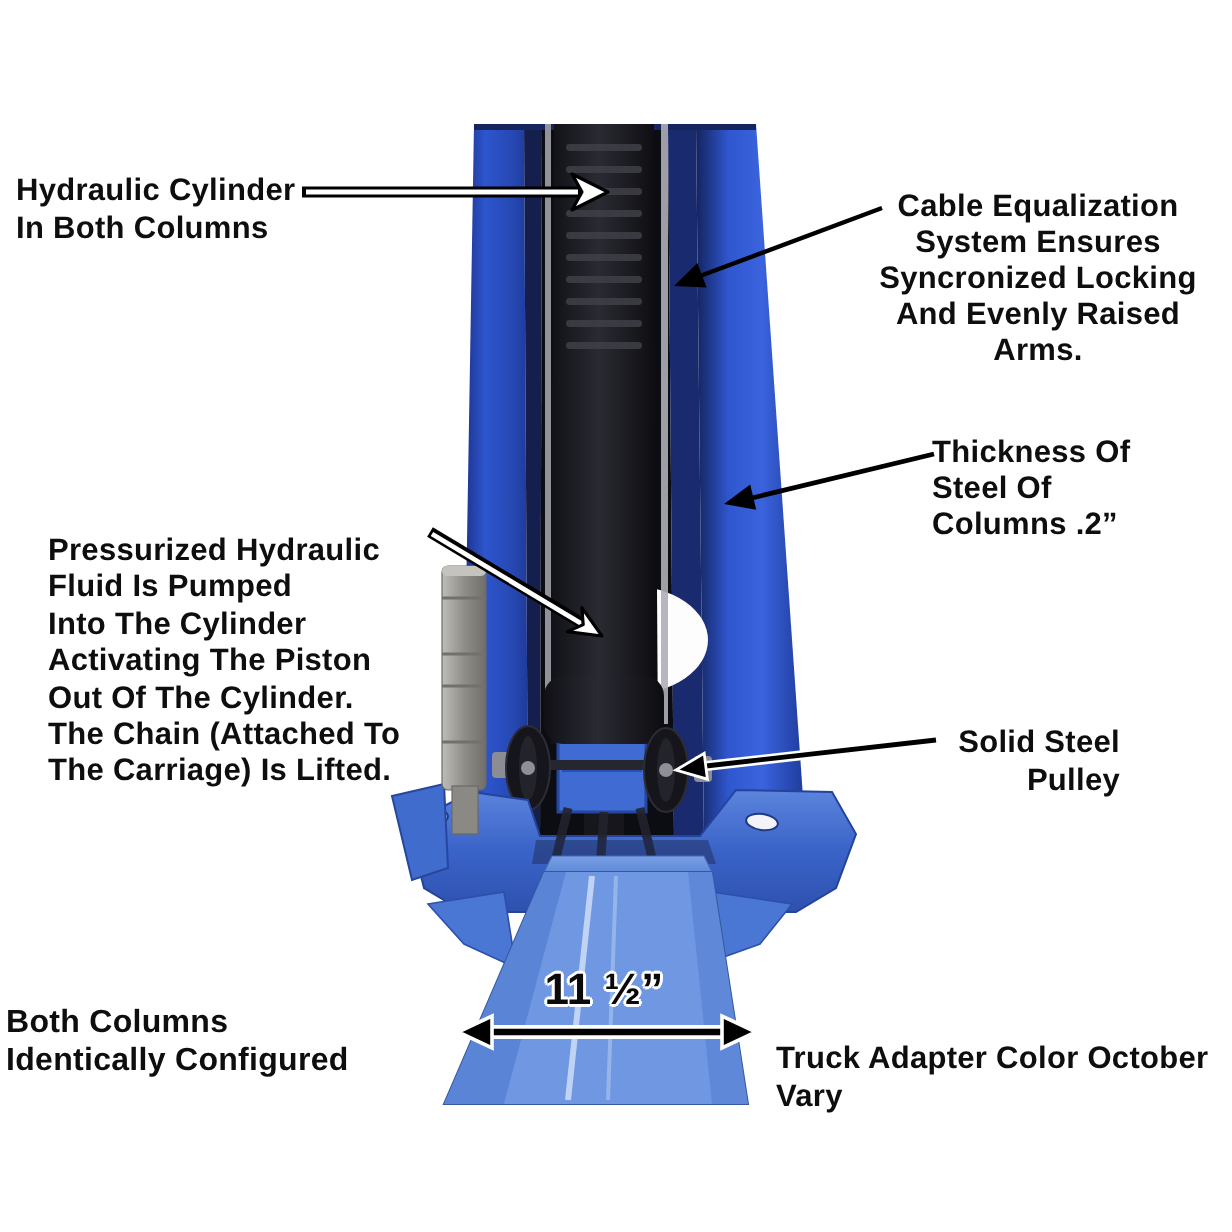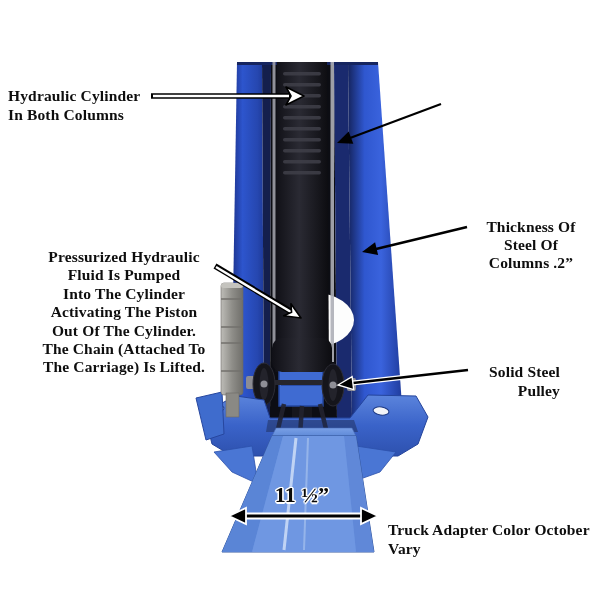--- a/index.html
+++ b/index.html
@@ -1,25 +1,25 @@
 <!DOCTYPE html>
 <html><head>
 <meta charset="utf-8">
 <style>
   html,body{margin:0;padding:0;}
   body{width:616px;height:616px;position:relative;overflow:hidden;background:#ffffff;
        font-family:"Liberation Sans", sans-serif;}
-  .stage{position:absolute;inset:0;width:616px;height:616px;font-family:Liberation Serif, serif;}
+  .stage{position:absolute;inset:0;width:616px;height:616px;}
   svg{position:absolute;left:0;top:0;}
   .callout{position:absolute;font-weight:700;color:#0e0e0e;white-space:pre-line;
            font-size:15.5px;line-height:18.5px;letter-spacing:.15px;}
   .c-hyd{left:8px;top:87px;width:160px;text-align:left;}
   .c-cable{left:426px;top:95px;width:186px;text-align:center;line-height:18px;}
-  .c-thick{left:466px;top:218px;width:130px;text-align:center;line-height:18px;}
-  .c-press{left:24px;top:248px;width:200px;text-align:center;line-height:18.4px;}
+  .c-thick{left:466px;top:218px;width:130px;text-align:left;line-height:18px;}
+  .c-press{left:24px;top:267px;width:200px;line-height:18.4px;}
   .c-pulley{left:450px;top:362px;width:110px;text-align:right;line-height:19px;}
   .c-both{left:3px;top:503px;width:230px;text-align:left;font-size:16px;}
   .c-truck{left:388px;top:521px;width:228px;text-align:left;}
   .c-dim{left:250px;top:484px;width:104px;text-align:center;font-size:22px;line-height:22px;
          color:#0a0a0a;
          text-shadow:-1.5px 0 #fff,1.5px 0 #fff,0 -1.5px #fff,0 1.5px #fff,
                      -1px -1px #fff,1px -1px #fff,-1px 1px #fff,1px 1px #fff;}
 </style>
 </head>
 <body>
@@ -177,28 +177,34 @@
   <g>
     <line x1="243" y1="516" x2="364" y2="516" stroke="#fff" stroke-width="7"></line>
     <line x1="245" y1="516" x2="362" y2="516" stroke="#000" stroke-width="3.2"></line>
     <polygon points="229,516 246,508 246,524" fill="#000" stroke="#fff" stroke-width="1.8"></polygon>
     <polygon points="378,516 361,508 361,524" fill="#000" stroke="#fff" stroke-width="1.8"></polygon>
   </g>
 </svg>
 
 <div class="callout c-hyd">Hydraulic Cylinder
 In Both Columns</div>
+<div class="callout c-cable">Cable Equalization
+System Ensures
+Syncronized Locking
+And Evenly Raised Arms.</div>
 <div class="callout c-thick">Thickness Of
 Steel Of
 Columns .2”</div>
 <div class="callout c-press">Pressurized Hydraulic
 Fluid Is Pumped
 Into The Cylinder
 Activating The Piston
 Out Of The Cylinder.
 The Chain (Attached To
 The Carriage) Is Lifted.</div>
 <div class="callout c-pulley">Solid Steel
 Pulley</div>
+<div class="callout c-both">Both Columns
+Identically Configured</div>
 <div class="callout c-truck">Truck Adapter Color October Vary</div>
 <div class="callout c-dim">11 ½”</div>
 
 </div>
 
 </body></html>

